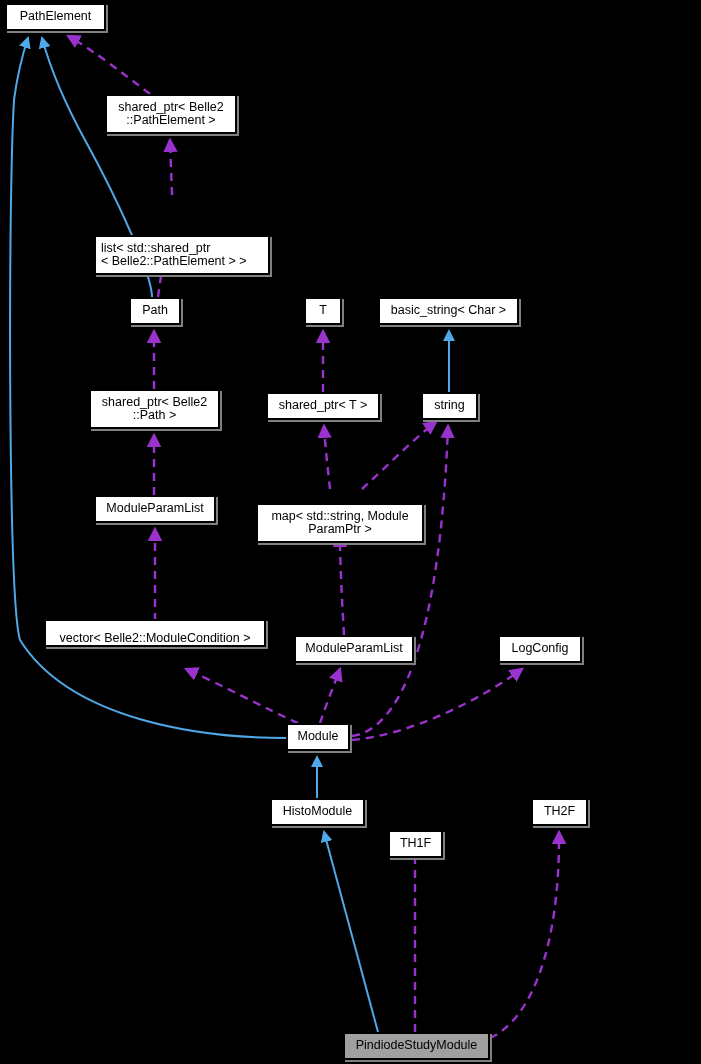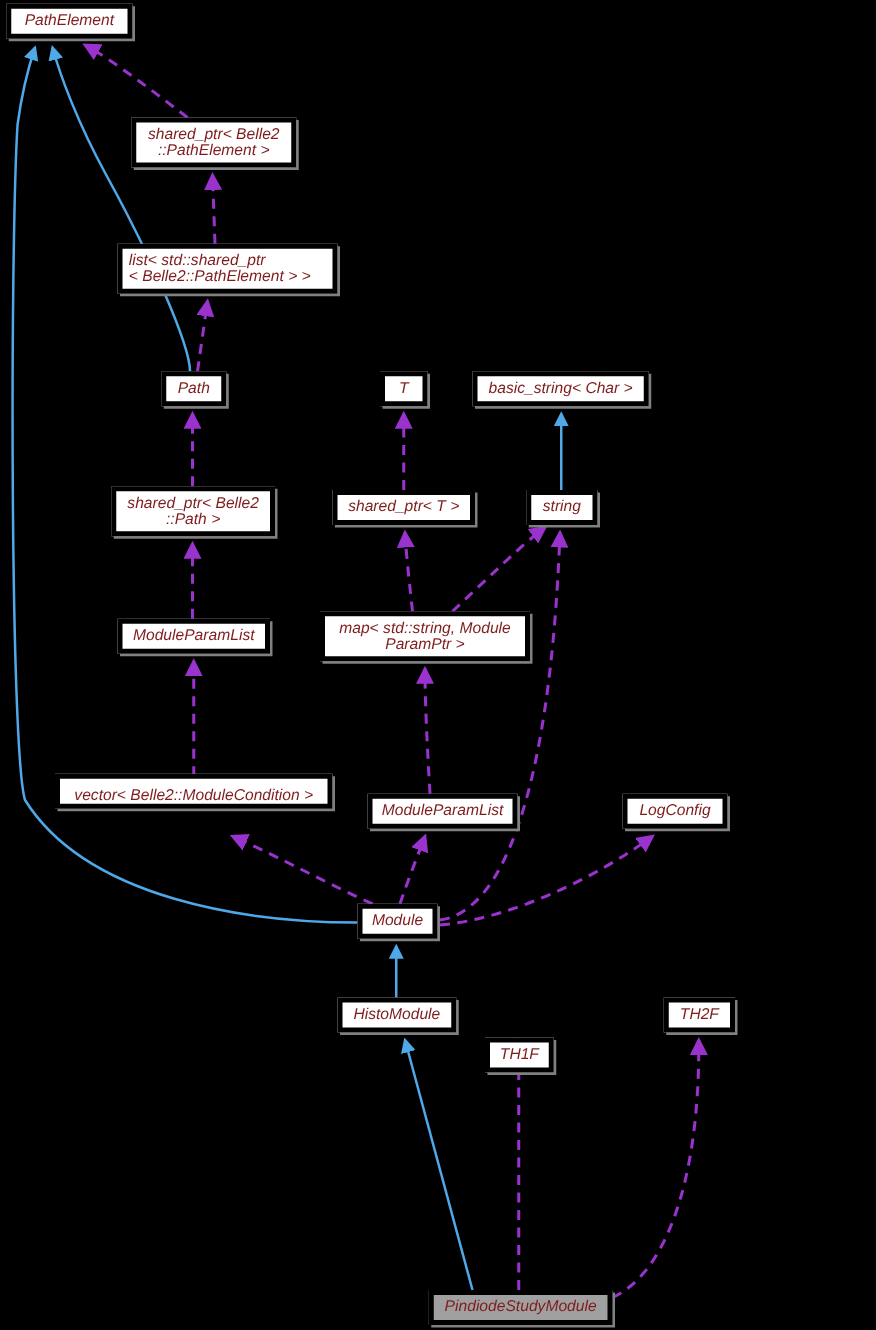--- a/index.html
+++ b/index.html
@@ -22,41 +22,41 @@
   #edge-layer {
     position: absolute;
     left: 0; top: 0;
     width: 701px;
     height: 1064px;
   }
   .node {
     position: absolute;
     box-sizing: border-box;
     background: #ffffff;
-    border: 4px solid #15803d;
+    border: 2px solid #15803d;
     box-shadow: 2px 2px 0px 0px #808080;
     display: flex;
     align-items: center;
     justify-content: center;
     text-align: center;
-    color: #7f1d1d;
+    color: #000000;
     font-family: "Liberation Sans", sans-serif;
     font-size: 12.5px;
     line-height: 13.5px;
     white-space: pre;
     z-index: 5;
-    font-style: italic;
   }
   .node.highlight {
     background: #a0a0a0;
   }
   .node.leftalign {
     justify-content: flex-start;
     text-align: left;
     padding-left: 5px;
+    margin-top: 40px;
   }
   .node-label {
     display: block;
   }
 </style>
 </head>
 <body>
 
 <div id="diagram-root">
 
@@ -101,21 +101,21 @@
       <div class="node leftalign" style="left: 94px; top: 195px; width: 176px; height: 40px; background: rgb(255, 255, 255); border-color: rgb(0, 0, 0); box-shadow: rgb(128, 128, 128) 2px 2px 0px 0px;"><span class="node-label">list&lt; std::shared_ptr
 &lt; Belle2::PathElement &gt; &gt;</span></div>
       <div class="node" style="left: 129px; top: 297px; width: 52px; height: 28px; background: rgb(255, 255, 255); border-color: rgb(0, 0, 0); box-shadow: rgb(128, 128, 128) 2px 2px 0px 0px;"><span class="node-label">Path</span></div>
       <div class="node" style="left: 304px; top: 297px; width: 38px; height: 28px; background: rgb(255, 255, 255); border-color: rgb(0, 0, 0); box-shadow: rgb(128, 128, 128) 2px 2px 0px 0px;"><span class="node-label">T</span></div>
       <div class="node" style="left: 378px; top: 297px; width: 141px; height: 28px; background: rgb(255, 255, 255); border-color: rgb(0, 0, 0); box-shadow: rgb(128, 128, 128) 2px 2px 0px 0px;"><span class="node-label">basic_string&lt; Char &gt;</span></div>
       <div class="node" style="left: 89px; top: 389px; width: 131px; height: 40px; background: rgb(255, 255, 255); border-color: rgb(0, 0, 0); box-shadow: rgb(128, 128, 128) 2px 2px 0px 0px;"><span class="node-label">shared_ptr&lt; Belle2
 ::Path &gt;</span></div>
       <div class="node" style="left: 266px; top: 392px; width: 114px; height: 28px; background: rgb(255, 255, 255); border-color: rgb(0, 0, 0); box-shadow: rgb(128, 128, 128) 2px 2px 0px 0px;"><span class="node-label">shared_ptr&lt; T &gt;</span></div>
       <div class="node" style="left: 421px; top: 392px; width: 57px; height: 28px; background: rgb(255, 255, 255); border-color: rgb(0, 0, 0); box-shadow: rgb(128, 128, 128) 2px 2px 0px 0px;"><span class="node-label">string</span></div>
       <div class="node" style="left: 94px; top: 495px; width: 122px; height: 28px; background: rgb(255, 255, 255); border-color: rgb(0, 0, 0); box-shadow: rgb(128, 128, 128) 2px 2px 0px 0px;"><span class="node-label">ModuleParamList</span></div>
-      <div class="node" style="left: 256px; top: 489px; width: 168px; height: 40px; background: rgb(255, 255, 255); border-color: rgb(0, 0, 0); box-shadow: rgb(128, 128, 128) 2px 2px 0px 0px;"><span class="node-label">map&lt; std::string, Module
+      <div class="node" style="left: 256px; top: 503px; width: 168px; height: 40px; background: rgb(255, 255, 255); border-color: rgb(0, 0, 0); box-shadow: rgb(128, 128, 128) 2px 2px 0px 0px;"><span class="node-label">map&lt; std::string, Module
 ParamPtr &gt;</span></div>
       <div class="node" style="left: 44px; top: 619px; width: 222px; height: 28px; background: rgb(255, 255, 255); border-color: rgb(0, 0, 0); box-shadow: rgb(128, 128, 128) 2px 2px 0px 0px; align-items: flex-end;"><span class="node-label">vector&lt; Belle2::ModuleCondition &gt;</span></div>
       <div class="node" style="left: 294px; top: 635px; width: 120px; height: 28px; background: rgb(255, 255, 255); border-color: rgb(0, 0, 0); box-shadow: rgb(128, 128, 128) 2px 2px 0px 0px;"><span class="node-label">ModuleParamList</span></div>
       <div class="node" style="left: 498px; top: 635px; width: 84px; height: 28px; background: rgb(255, 255, 255); border-color: rgb(0, 0, 0); box-shadow: rgb(128, 128, 128) 2px 2px 0px 0px;"><span class="node-label">LogConfig</span></div>
       <div class="node" style="left: 286px; top: 723px; width: 64px; height: 28px; background: rgb(255, 255, 255); border-color: rgb(0, 0, 0); box-shadow: rgb(128, 128, 128) 2px 2px 0px 0px; align-items: center;"><span class="node-label">Module</span></div>
       <div class="node" style="left: 270px; top: 798px; width: 95px; height: 28px; background: rgb(255, 255, 255); border-color: rgb(0, 0, 0); box-shadow: rgb(128, 128, 128) 2px 2px 0px 0px;"><span class="node-label">HistoModule</span></div>
       <div class="node" style="left: 388px; top: 798px; width: 55px; height: 28px; background: rgb(255, 255, 255); border-color: rgb(0, 0, 0); box-shadow: rgb(128, 128, 128) 2px 2px 0px 0px; margin-top: 32px;"><span class="node-label">TH1F</span></div>
       <div class="node" style="left: 531px; top: 798px; width: 57px; height: 28px; background: rgb(255, 255, 255); border-color: rgb(0, 0, 0); box-shadow: rgb(128, 128, 128) 2px 2px 0px 0px; align-items: center;"><span class="node-label">TH2F</span></div>
       <div class="node highlight" style="left: 343px; top: 1032px; width: 147px; height: 28px; background: rgb(160, 160, 160); border-color: rgb(0, 0, 0); box-shadow: rgb(128, 128, 128) 2px 2px 0px 0px;"><span class="node-label">PindiodeStudyModule</span></div>
     </div>

